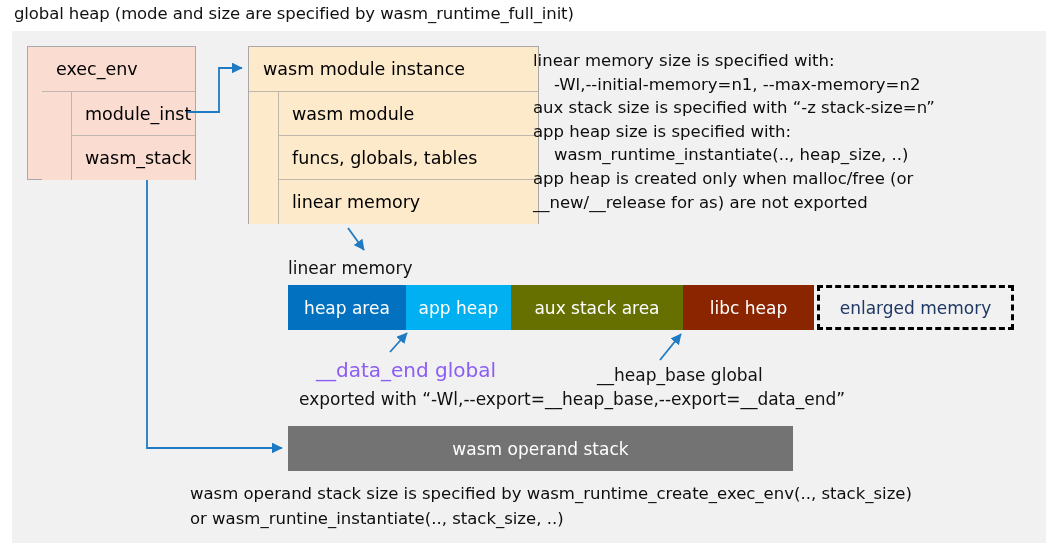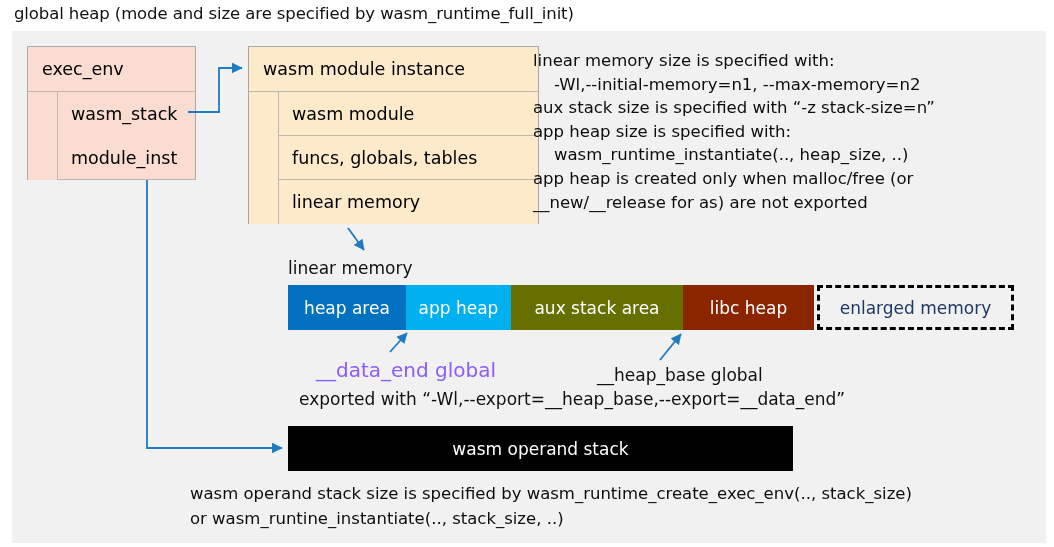--- a/index.html
+++ b/index.html
@@ -73,20 +73,21 @@
     padding-left: 13px;
     font-size: 17.5px;
     border-bottom: 1px solid #bfb6ad;
     white-space: nowrap;
   }
   .sbox .row.last { border-bottom: none; }
 
   #exec-env-box {
     left: 27px; top: 46px; width: 169px; height: 134px;
     background: #fadcd0;
+    padding-left: 14px;
   }
   #exec-env-box .hdr { background: #fadcd0; }
   #exec-env-box .gutter { background: #fadcd0; }
   #exec-env-box .row { background: #fadcd0; }
 
   #module-inst-box {
     left: 248px; top: 46px; width: 291px; height: 178px;
     background: #fdeacb;
   }
   #module-inst-box .hdr { background: #fdeacb; }
@@ -154,21 +155,21 @@
     position: absolute;
     left: 299px; top: 389px;
     font-size: 17px; white-space: nowrap; color: #111;
   }
 
   
   #operand-stack-bar {
     position: absolute;
     left: 288px; top: 426px;
     width: 505px; height: 45px;
-    background: #000000;
+    background: #737373;
     display: flex;
     align-items: center;
     justify-content: center;
     color: #ffffff;
     font-size: 17px;
     white-space: nowrap;
   }
   #operand-stack-note {
     position: absolute;
     left: 190px; top: 481px;
@@ -193,22 +194,22 @@
 
   <div class="title">global heap (mode and size are specified by wasm_runtime_full_init)</div>
 
   <div class="canvas"></div>
 
   <div class="sbox" id="exec-env-box">
     <div class="hdr">exec_env</div>
     <div class="rowwrap">
       <div class="gutter"></div>
       <div class="rows">
+        <div class="row">module_inst</div>
         <div class="row last">wasm_stack</div>
-        <div class="row">module_inst</div>
       </div>
     </div>
   </div>
 
   <div class="sbox" id="module-inst-box">
     <div class="hdr">wasm module instance</div>
     <div class="rowwrap">
       <div class="gutter"></div>
       <div class="rows">
         <div class="row">wasm module</div>

